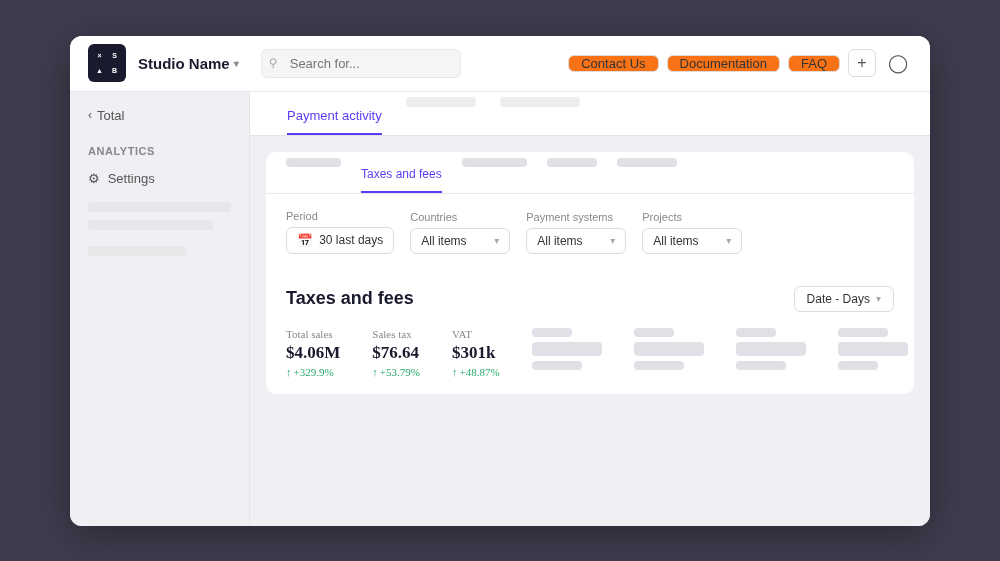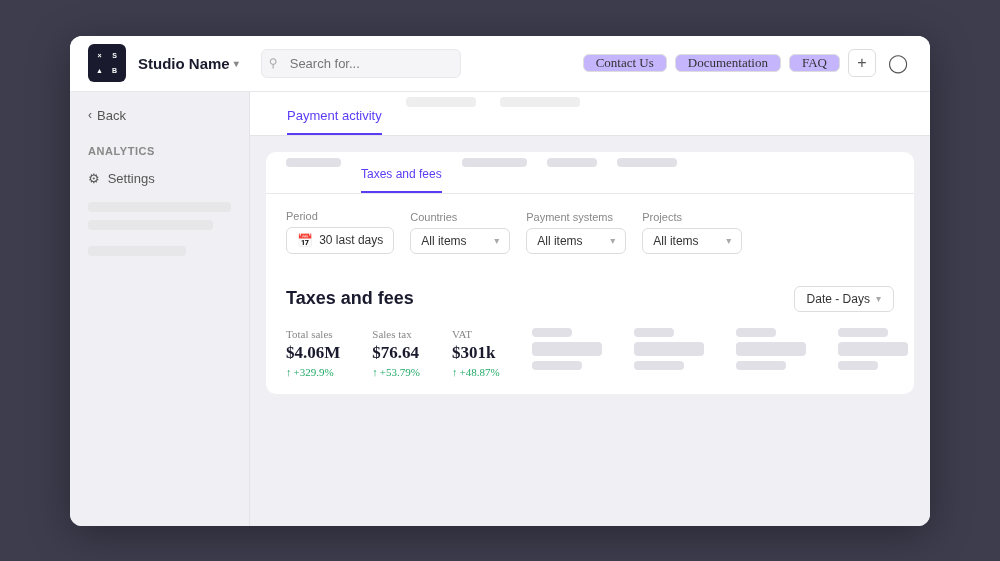--- a/index.html
+++ b/index.html
@@ -92,29 +92,28 @@
       color: #aaa;
       font-size: 12px;
     }
     .header-actions {
       display: flex;
       align-items: center;
       gap: 8px;
       margin-left: auto;
     }
     .header-btn {
-      background: #c4b5fd;
+      background: #f97316;
       border: 1px solid #ddd;
       border-radius: 6px;
       padding: 0 12px;
       font-size: 13px;
       color: #333;
       cursor: pointer;
       font-weight: 500;
-      font-family: Liberation Serif, serif;
     }
     .plus-btn {
       background: #fff;
       border: 1px solid #ddd;
       border-radius: 6px;
       width: 28px;
       height: 28px;
       display: flex;
       align-items: center;
       justify-content: center;
@@ -395,21 +394,21 @@
       <div class="plus-btn">+</div>
       <div class="user-icon">◯</div>
     </div>
   </div>
 
   <div class="main-layout">
 
     <div class="sidebar">
       <div class="back-link">
         <span class="back-arrow">‹</span>
-        <span>Back</span>
+        <span>Total</span>
       </div>
       <div class="sidebar-section-label">ANALYTICS</div>
       <div class="sidebar-item">
         <span>⚙</span>
         <span>Settings</span>
       </div>
       <div class="sidebar-placeholder"></div>
       <div class="sidebar-placeholder" style="width:70%;"></div>
       <div class="sidebar-placeholder" style="width:55%; margin-top:16px;"></div>
     </div>

